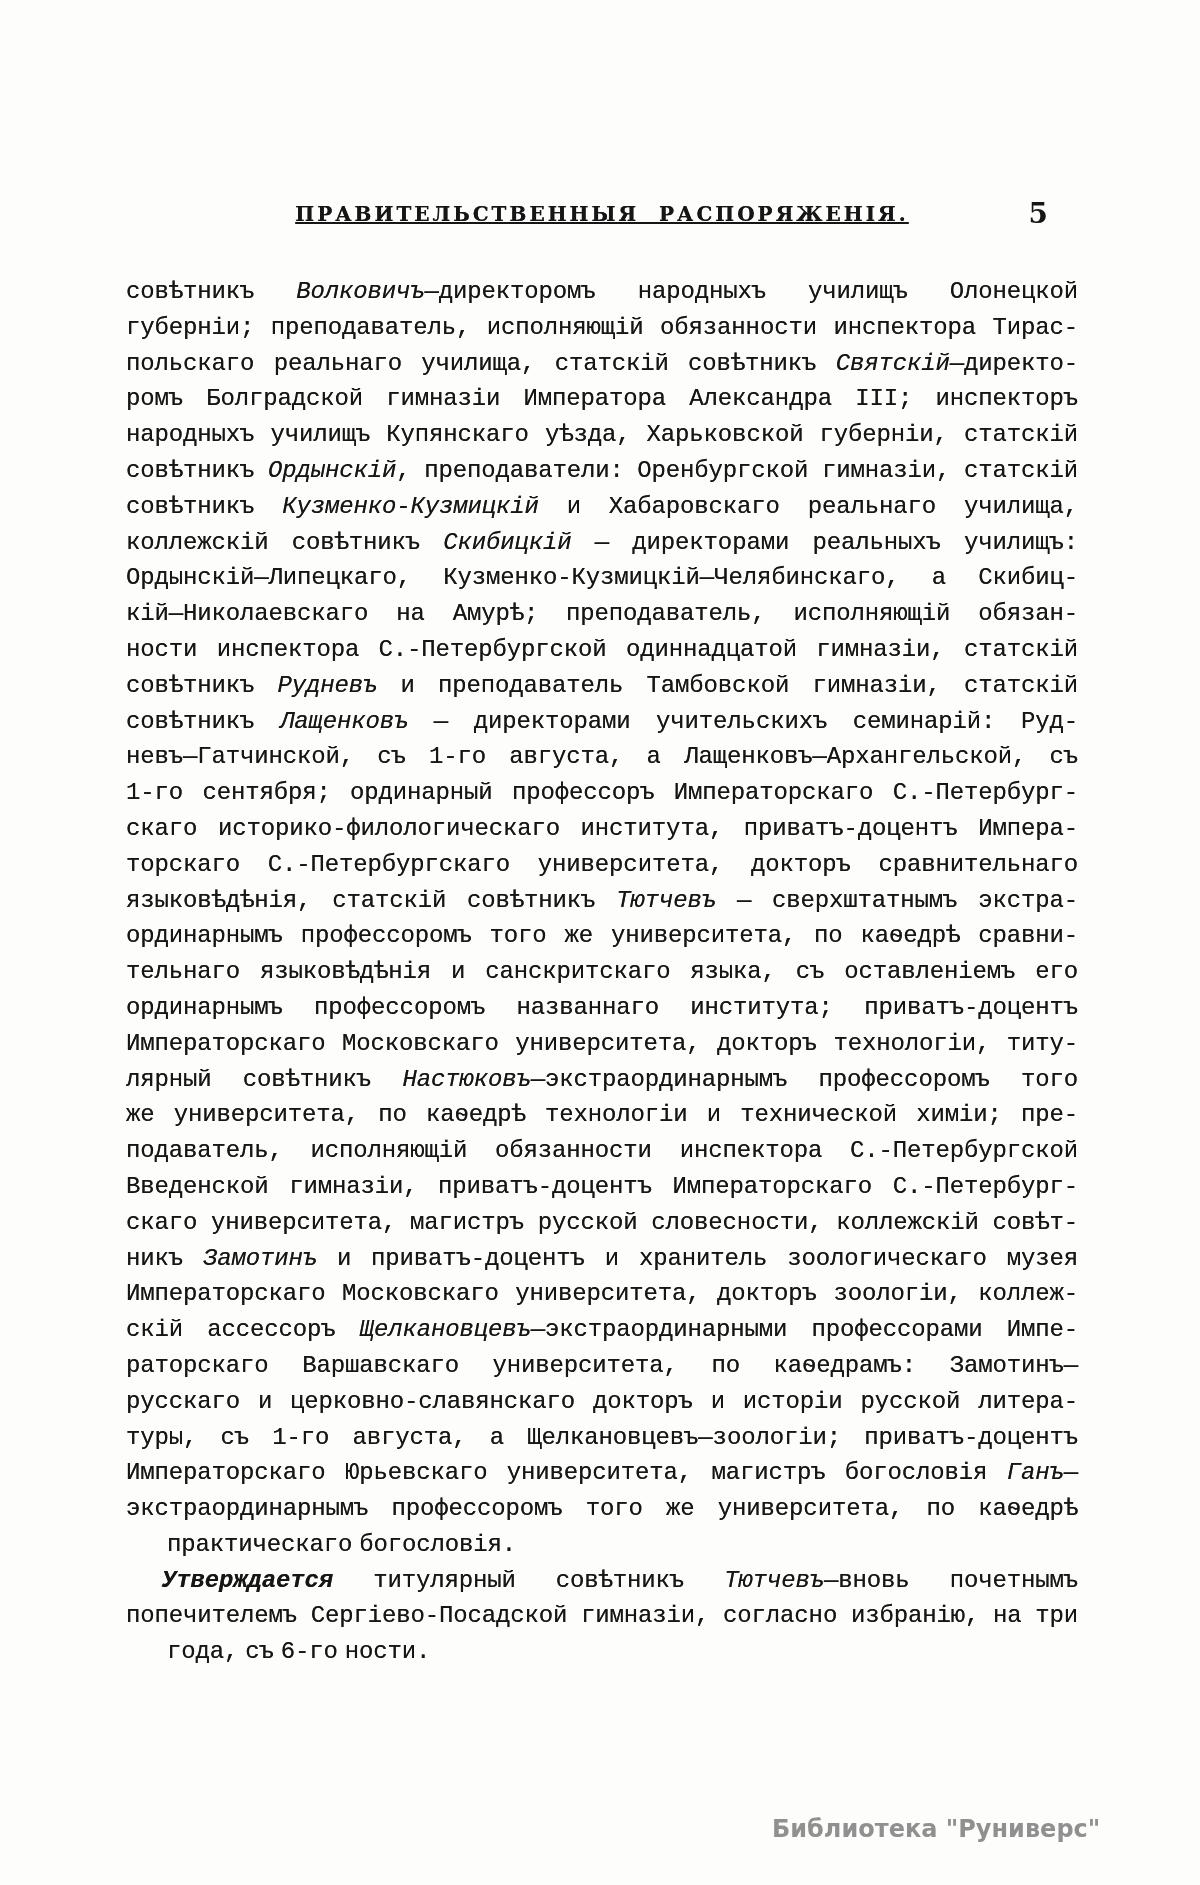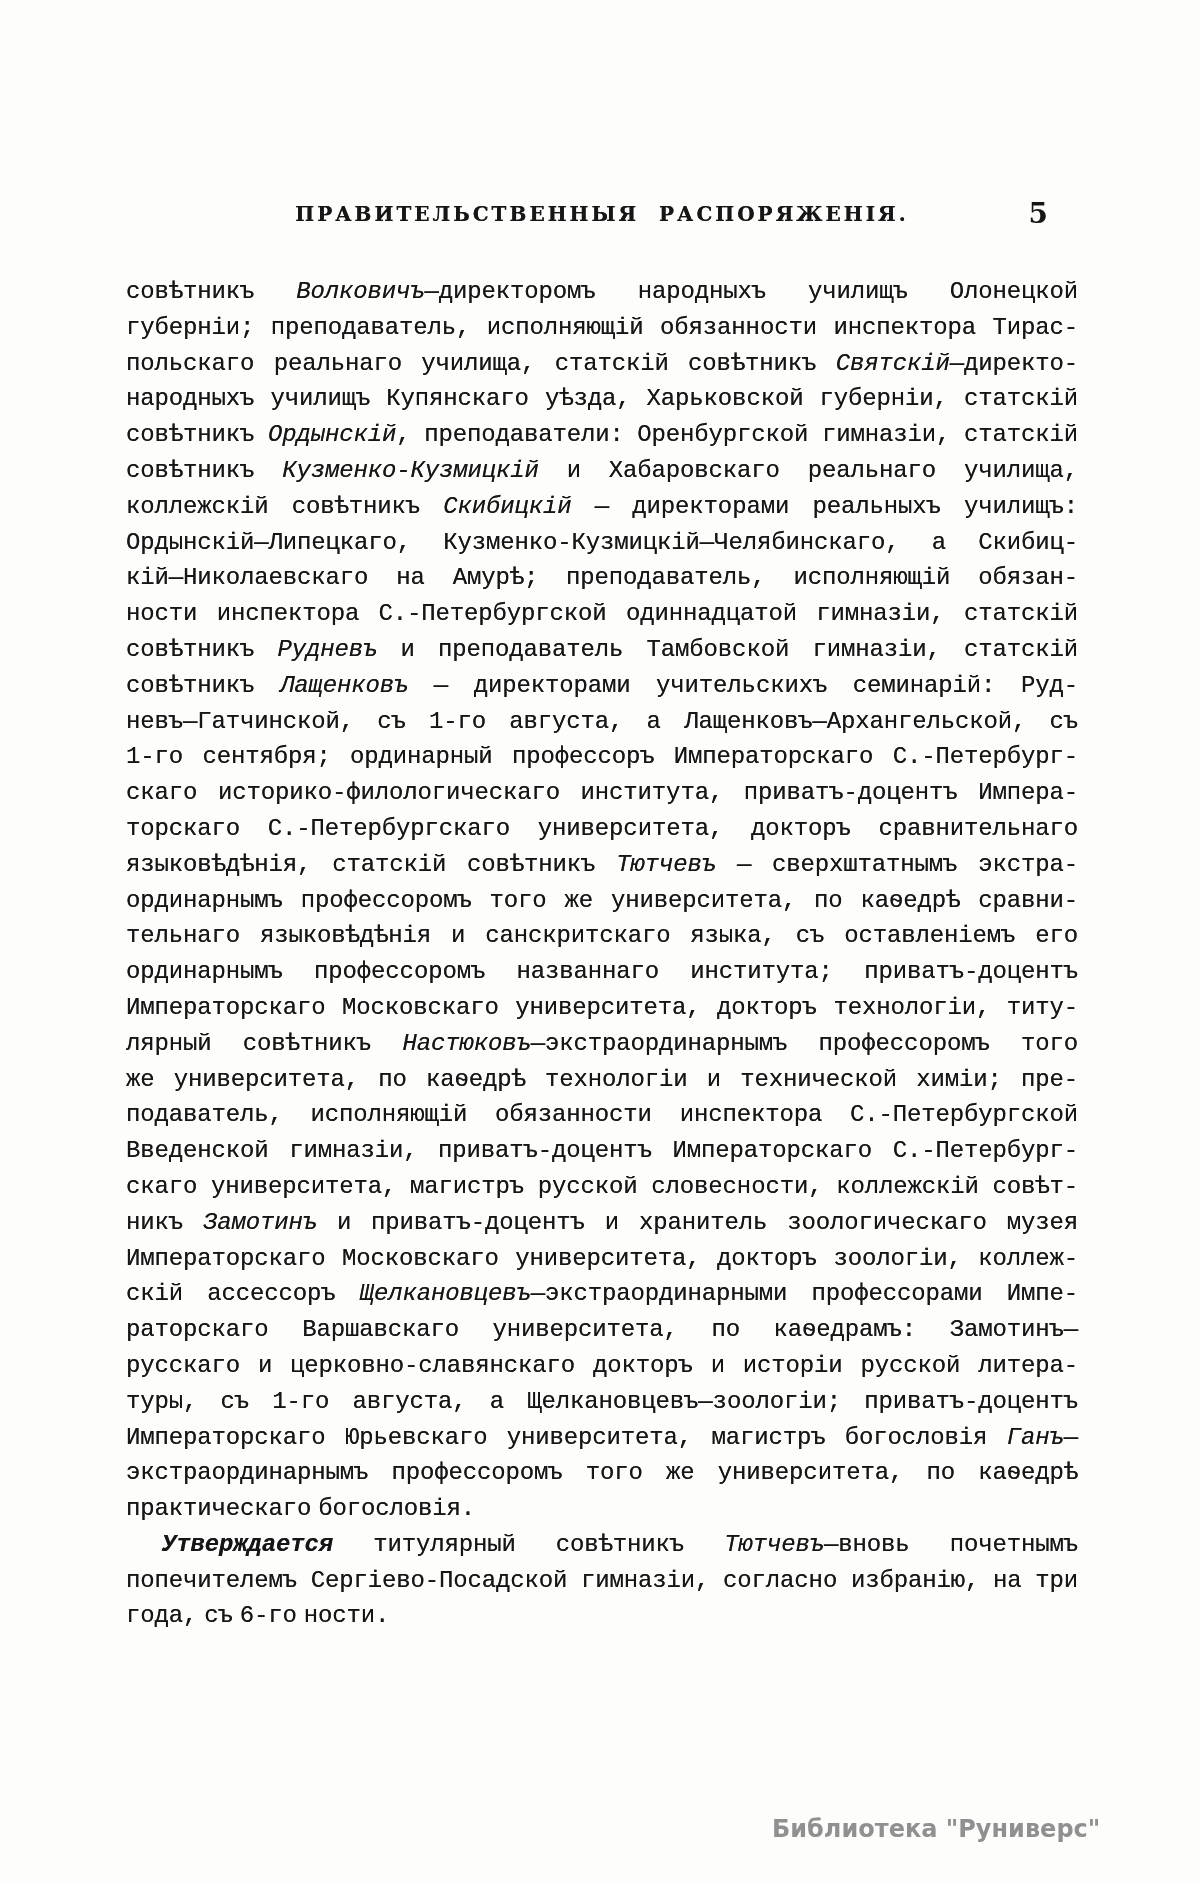--- a/index.html
+++ b/index.html
@@ -15,20 +15,21 @@
     color: #161616;
     font-family: "DejaVu Serif", serif;
     overflow: hidden;
   }
   .header-row {
     position: absolute;
     top: 202px;
     left: 126px;
     width: 952px;
     height: 40px;
+    text-decoration: underline;
   }
   .running-title {
     display: block;
     text-align: center;
     font-weight: bold;
     font-size: 20px;
     letter-spacing: 3px;
     word-spacing: 10px;
     text-shadow: 0 0 0.6px rgba(0,0,0,0.75);
   }
@@ -51,20 +52,21 @@
   .line {
     display: flex;
     justify-content: space-between;
     align-items: baseline;
     height: 35.8px;
     font-family: Liberation Mono, monospace;
   }
   .line.last {
     justify-content: flex-start;
     column-gap: 7px;
+    margin-left: 41px;
   }
   .line.indent {
     padding-left: 36px;
   }
   .w { white-space: pre; }
   .it { font-style: italic; margin-top: 13px; }
   .bd { font-weight: bold; }
   .watermark {
     position: absolute;
     left: 772px;
@@ -102,20 +104,29 @@
       </div>
       <div class="line">
         <span class="w"><span>польскаго</span></span>
         <span class="w"><span>реальнаго</span></span>
         <span class="w"><span>училища,</span></span>
         <span class="w"><span>статскій</span></span>
         <span class="w"><span>совѣтникъ</span></span>
         <span class="w"><span class="it">Святскій</span><span>—директо-</span></span>
       </div>
       <div class="line">
+        <span class="w"><span>ромъ</span></span>
+        <span class="w"><span>Болградской</span></span>
+        <span class="w"><span>гимназіи</span></span>
+        <span class="w"><span>Императора</span></span>
+        <span class="w"><span>Александра</span></span>
+        <span class="w"><span>III;</span></span>
+        <span class="w"><span>инспекторъ</span></span>
+      </div>
+      <div class="line">
         <span class="w"><span>народныхъ</span></span>
         <span class="w"><span>училищъ</span></span>
         <span class="w"><span>Купянскаго</span></span>
         <span class="w"><span>уѣзда,</span></span>
         <span class="w"><span>Харьковской</span></span>
         <span class="w"><span>губерніи,</span></span>
         <span class="w"><span>статскій</span></span>
       </div>
       <div class="line">
         <span class="w"><span>совѣтникъ</span></span>

